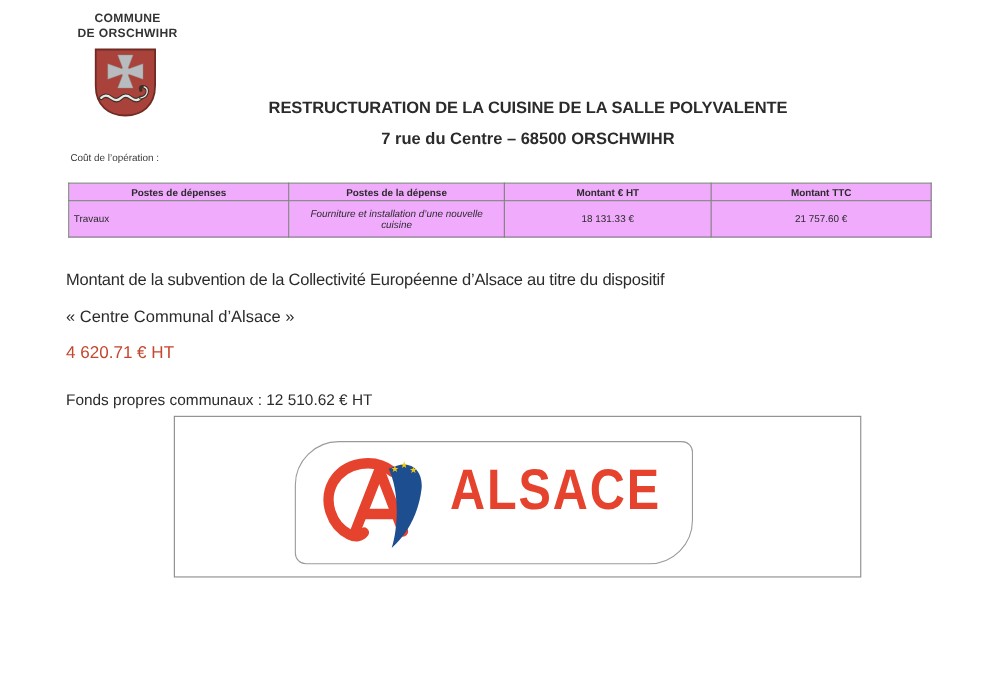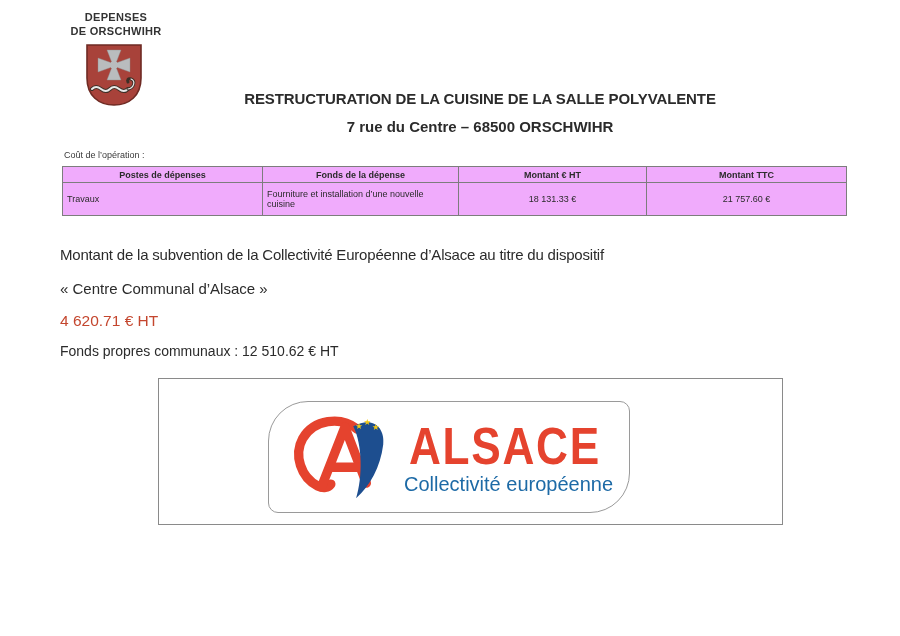--- a/index.html
+++ b/index.html
@@ -15,54 +15,54 @@
     font-size:11px;font-weight:bold;line-height:14px;letter-spacing:.3px;color:#333;}
 
   
   .shield{left:84px;top:42px;width:60px;height:66px;}
 
   
   .center-line{left:60px;width:840px;text-align:center;}
   .title{top:90px;font-size:15px;font-weight:bold;letter-spacing:-0.1px;}
   .subtitle{top:118px;font-size:15px;font-weight:bold;}
 
-  .cost-label{left:64px;top:150px;font-size:9px;color:#3a3a3a;}
+  .cost-label{left:64px;top:138px;font-size:9px;color:#3a3a3a;}
 
   
   .cost-table{left:62px;top:166px;width:784px;border-collapse:collapse;table-layout:fixed;font-size:9px;}
   .cost-table td{border:1px solid #7d7d7d;padding:1px 4px;background:#f0abfc;}
   .cost-table .hdr td{font-weight:bold;text-align:center;height:13px;}
   .cost-table .data td{height:30px;vertical-align:middle;}
-  .cost-table .data .nature{text-align:left;}
+  .cost-table .data .nature{font-style:italic;text-align:center;}
   .cost-table .data .amount{text-align:center;}
   .cost-table .total td{font-weight:bold;text-align:center;height:13px;}
 
   
   .sub-line{left:60px;width:800px;text-align:left;font-weight:normal;}
   .sub1{top:246px;font-size:15px;letter-spacing:-0.2px;}
   .sub2{top:280px;font-size:15px;}
   .sub-amount{top:312px;font-size:15.5px;color:var(--accent-red,#c4462e);}
-  .fonds{top:343px;font-size:14px;}
+  .fonds{top:355px;font-size:14px;}
 
   
   .logo-outer{left:158px;top:378px;width:623px;height:145px;border:1px solid #8a8a8a;background:#fff;}
   .logo-inner{position:absolute;left:109px;top:22px;width:360px;height:110px;
     border:1px solid #9a9a9a;border-radius:40px 10px 40px 10px;background:#fff;}
   .monogram{position:absolute;left:20px;top:12px;width:108px;height:86px;}
   .wordmark{position:absolute;left:140px;top:18px;font-size:52px;line-height:1;
     font-weight:bold;letter-spacing:2px;color:var(--logo-red,#e5432e);
     transform:scaleX(.85);transform-origin:left top;white-space:nowrap;}
   .tagline{position:absolute;left:135px;top:72px;font-size:20px;line-height:1;
     color:var(--logo-text-blue,#1d6aa6);white-space:nowrap;}
 </style>
 </head>
 <body>
 
 <div class="abs commune">
-  <div>DEPENSES</div>
+  <div>COMMUNE</div>
   <div>DE ORSCHWIHR</div>
 </div>
 
 <svg class="abs shield" viewBox="0 0 60 66" aria-hidden="true">
   <path d="M3,3 H57 V36 C57,54 45,63 30,63 C15,63 3,54 3,36 Z" fill="#a8423a" stroke="#6e2a23" stroke-width="1.6"></path>
   <g fill="#b9bcbe" stroke="#8f8f8f" stroke-width="0.4">
     <polygon points="23,8 37,8 32,21 28,21"></polygon>
     <polygon points="28,25 32,25 37,38 23,38"></polygon>
     <polygon points="14,16 28,21 28,25 14,30"></polygon>
     <polygon points="46,16 46,30 32,25 32,21"></polygon>
@@ -84,21 +84,21 @@
 <table class="abs cost-table">
   <colgroup>
       <col style="width:200px">
       <col style="width:196px">
       <col style="width:188px">
       <col style="width:200px">
     </colgroup>
   <tbody>
       <tr class="hdr">
     <td>Postes de dépenses</td>
-    <td>Fonds de la dépense</td>
+    <td>Postes de la dépense</td>
     <td>Montant € HT</td>
     <td>Montant TTC</td>
   </tr>
   <tr class="data">
     <td>Travaux</td>
     <td class="nature">Fourniture et installation d’une nouvelle cuisine</td>
     <td class="amount">18 131.33 €</td>
     <td class="amount">21 757.60 €</td>
   </tr>
 </tbody>
@@ -121,15 +121,14 @@
 
       <path d="M74,10 C89,5 100,16 98,33 C95,57 84,77 69,90 C76,68 76,33 66,13 Z" fill="#1d4e8f"></path>
 
       <g fill="#f3c814" font-size="9" font-family="'DejaVu Sans',sans-serif">
         <text x="68" y="16">★</text>
         <text x="77" y="12">★</text>
         <text x="86" y="17">★</text>
       </g>
     </svg>
     <div class="wordmark">ALSACE</div>
-    <div class="tagline">Collectivité européenne</div>
   </div>
 </div>
 
 </body></html>

